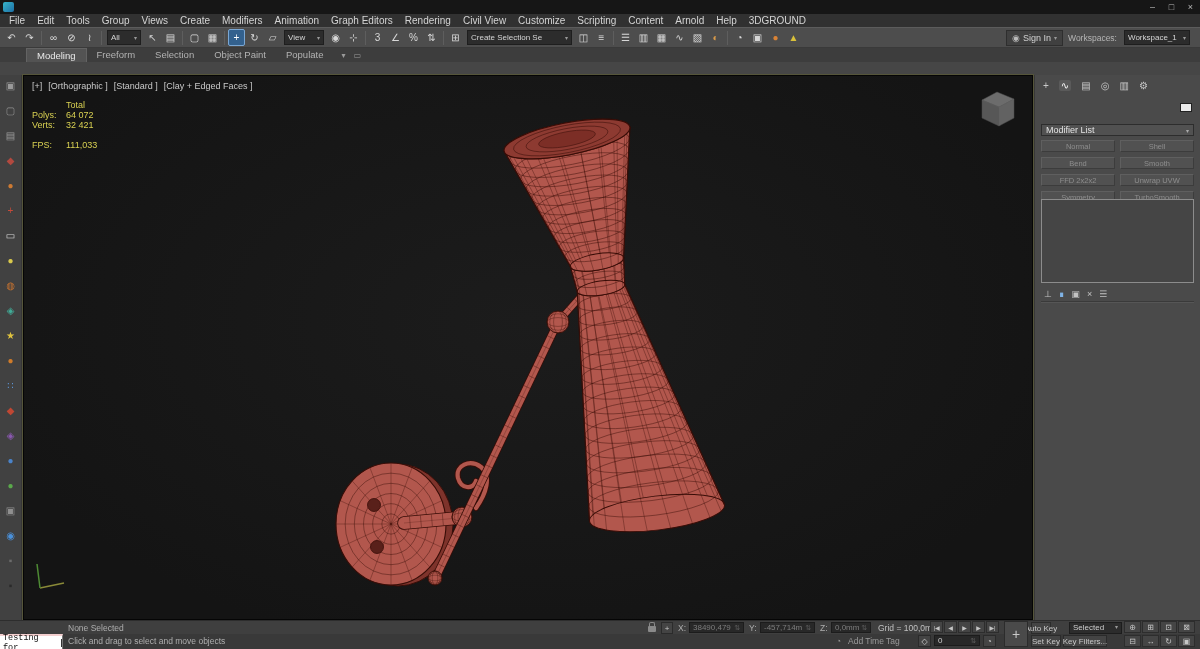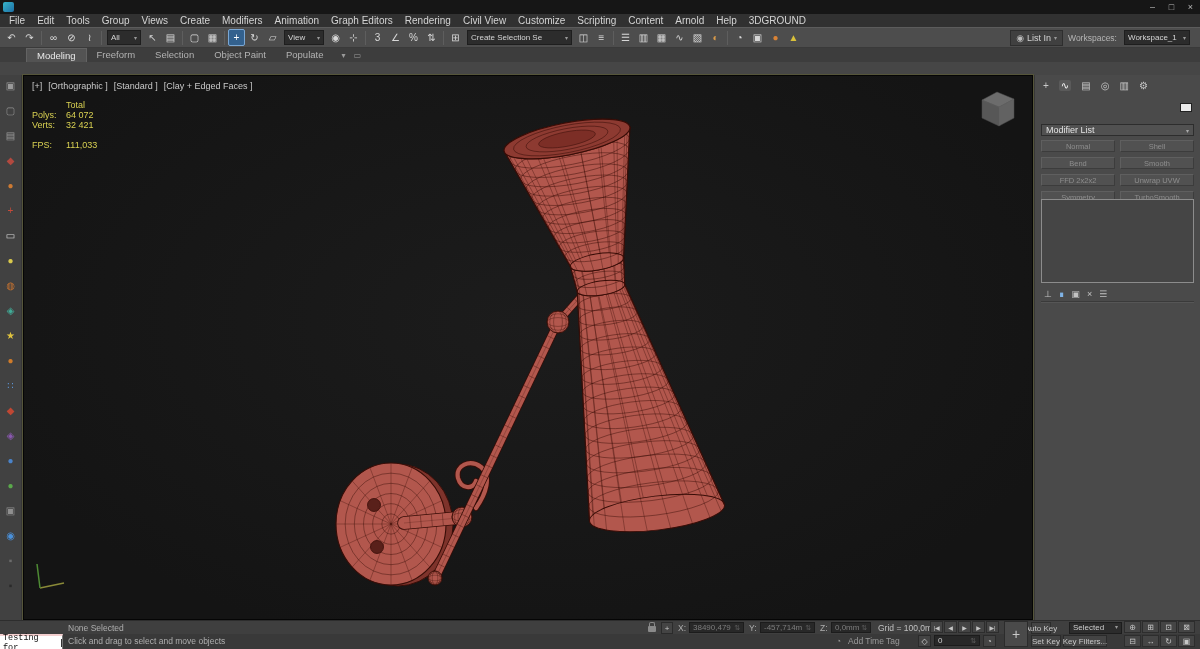--- a/index.html
+++ b/index.html
@@ -162,21 +162,21 @@
         <span class="tbtn" style="color: rgb(216, 154, 74);">◐</span>
         <span class="tsep"></span>
         <span class="tbtn">◔</span>
         <span class="tbtn">▣</span>
         <span class="tbtn" style="color: rgb(217, 131, 54);">●</span>
         <span class="tbtn" style="color: rgb(217, 193, 58);">▲</span>
       </div>
     <div id="tb-right">
       <span id="signin">
         <span id="user-glyph">◉</span>
-        <span>List In</span>
+        <span>Sign In</span>
       </span>
       <span id="ws-label">Workspaces:</span>
       <div class="tdrop ws">
         <span>Workspace_1</span>
       </div>
     </div>
   </div>
 
   <div id="ribbon-tabs">
       <span class="rtab active">Modeling</span>

